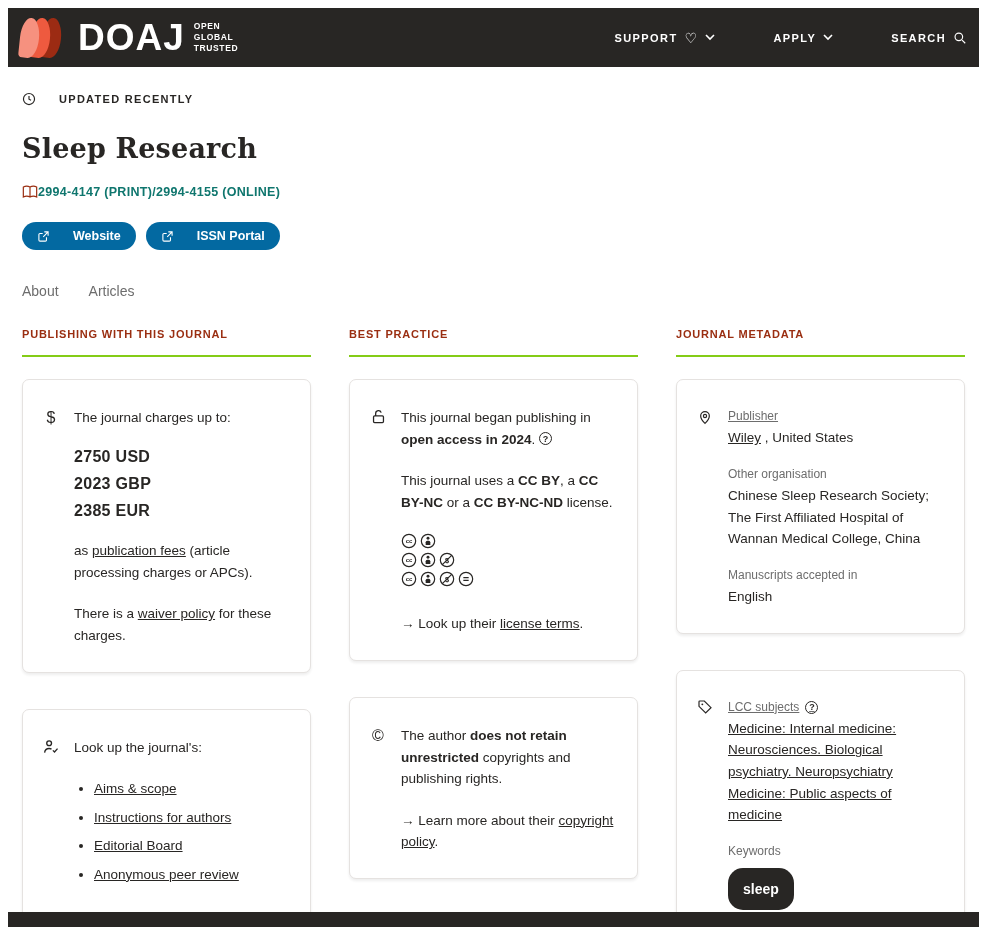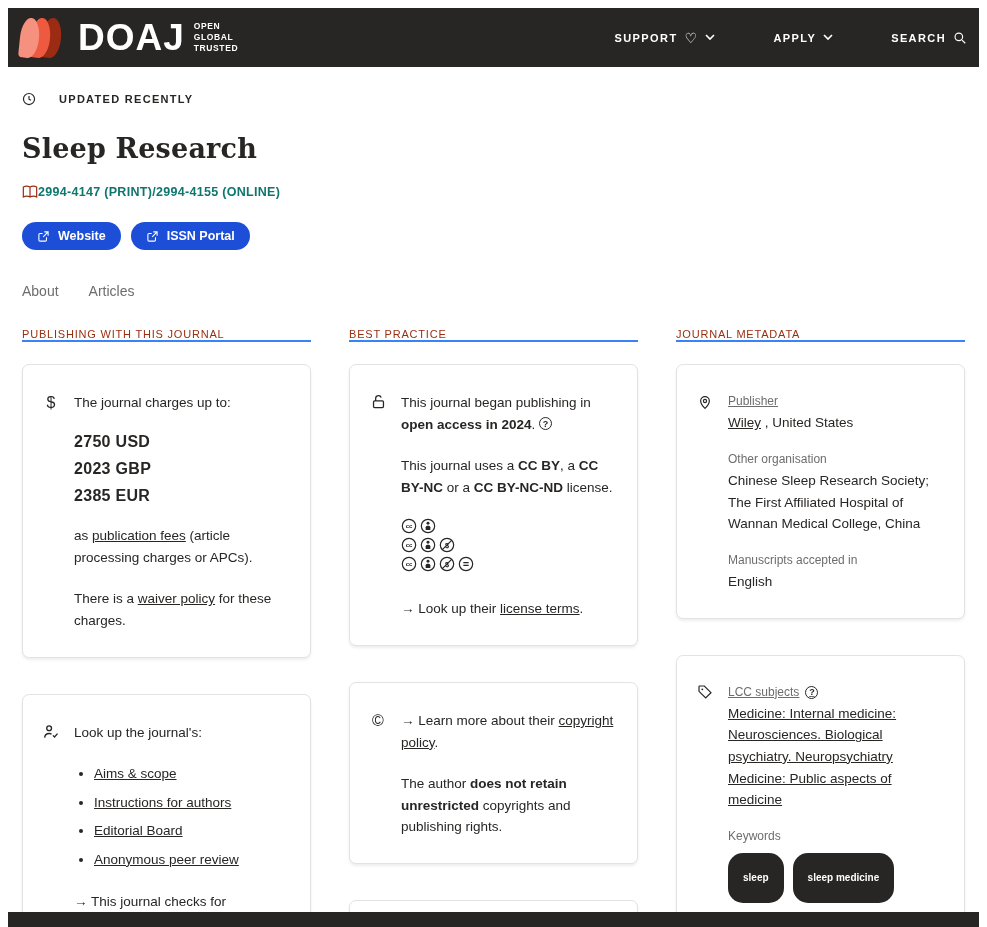--- a/index.html
+++ b/index.html
@@ -39,32 +39,32 @@
 
   
   .main-content { padding: 0 22px; }
   .updated-row { margin-top: 25px; display: flex; align-items: center; gap: 23px;
                  font-size: 11px; font-weight: 700; letter-spacing: 1.3px; }
   .journal-title { font-family: "DejaVu Serif", serif; font-size: 27px; font-weight: 700;
                    margin: 27px 0 0 0; letter-spacing: .2px; }
   .issn-row { margin-top: 21px; display: flex; align-items: flex-end; gap: 0;
               color: #0f766e; font-weight: 700; font-size: 12.5px; letter-spacing: .3px; }
   .actions-row { margin-top: 23px; display: flex; gap: 10px; }
-  .pill-btn { background: #1d4ed8; color: #fff; border: none; border-radius: 16px;
+  .pill-btn { background: #0369a1; color: #fff; border: none; border-radius: 16px;
               padding: 7px 15px; font-size: 12.5px; font-weight: 700;
-              display: inline-flex; align-items: center; gap: 8px; cursor: pointer;
+              display: inline-flex; align-items: center; gap: 23px; cursor: pointer;
               font-family: inherit; }
   .tabs-row { margin-top: 33px; display: flex; gap: 30px; font-size: 14px; color: #6d6d6d; }
   .tab { cursor: pointer; text-align: right; }
 
   
   .cols-grid { margin-top: 29px; display: grid; grid-template-columns: repeat(3, 1fr);
                column-gap: 38px; align-items: start; }
-  .col-heading { color: #9a2e11; font-size: 11px; font-weight: 400; letter-spacing: .8px;
-                 margin: 0 0 22px 0; padding-bottom: 0; border-bottom: 2px solid #3b82f6; }
+  .col-heading { color: #9a2e11; font-size: 11px; font-weight: 700; letter-spacing: .8px;
+                 margin: 0 0 22px 0; padding-bottom: 15px; border-bottom: 2px solid #84cc16; }
   .card { background: #fff; border: 1px solid #e5e2e0; border-radius: 7px;
           box-shadow: 0 2px 3px rgba(0,0,0,.07);
           padding: 27px 22px 25px 18px; margin-bottom: 36px;
           display: flex; gap: 13px; font-size: 13.5px; line-height: 1.6; }
   .card-icon { flex: 0 0 20px; padding-top: 1px; text-align: center; }
   .card-icon svg { display: inline-block; }
   .glyph-icon { font-size: 16px; line-height: 1.2; }
   .card-body { flex: 1; min-width: 0; }
   .card-body p { margin: 0 0 20px 0; }
   .card-body p:last-child { margin-bottom: 0; }
@@ -73,22 +73,22 @@
   a.tlink { color: inherit; text-decoration: underline; cursor: pointer; }
   strong { font-weight: 700; }
   ul.bullet-list { margin: 18px 0 20px 0; padding-left: 20px; }
   ul.bullet-list li { margin-bottom: 7px; }
   .cc-rows { margin: 6px 0 26px 0; }
   .cc-row { display: flex; gap: 3px; margin-bottom: 3px; }
   .muted-label { color: #6d6d6d; font-size: 12px; margin: 16px 0 1px 0; display: flex; align-items: center; gap: 6px; }
   .muted-label.first { margin-top: 0; text-decoration: underline; }
   .subject-link { display: inline; }
   .kw-wrap { margin-top: 7px; }
-  .kw-pill { background: #282624; color: #fff; border-radius: 15px; padding: 17px 15px;
-             font-size: 10px; font-weight: 700; display: inline-block;
+  .kw-pill { background: #282624; color: #fff; border-radius: 15px; padding: 10px 15px;
+             font-size: 14px; font-weight: 700; display: inline-block;
              margin: 0 9px 13px 0; cursor: pointer; }
   .help-badge { display: inline-flex; width: 13px; height: 13px; border: 1.2px solid #282624;
                 border-radius: 50%; font-size: 9px; font-weight: 700; align-items: center;
                 justify-content: center; vertical-align: 2px; cursor: pointer; color:#282624; }
   .footer-strip { position: absolute; left: 8px; right: 8px; bottom: 0; height: 15px;
                   background: #282624; z-index: 9; }
 </style>
 </head>
 <body>
 
@@ -276,22 +276,22 @@
                 </svg>
             </div>
           </div>
           <p><span>→ Look up their </span><a class="tlink">license terms</a><span>.</span></p>
         </div>
       </div>
 
       <div class="card">
         <div class="card-icon glyph-icon">©</div>
         <div class="card-body">
+          <p><span>The author </span><strong>does not retain unrestricted</strong><span> copyrights and publishing rights.</span></p>
           <p><span>→ Learn more about their </span><a class="tlink">copyright policy</a><span>.</span></p>
-          <p><span>The author </span><strong>does not retain unrestricted</strong><span> copyrights and publishing rights.</span></p>
         </div>
       </div>
 
       <div class="card">
         
         
       </div>
     </section>
 
     <section>

